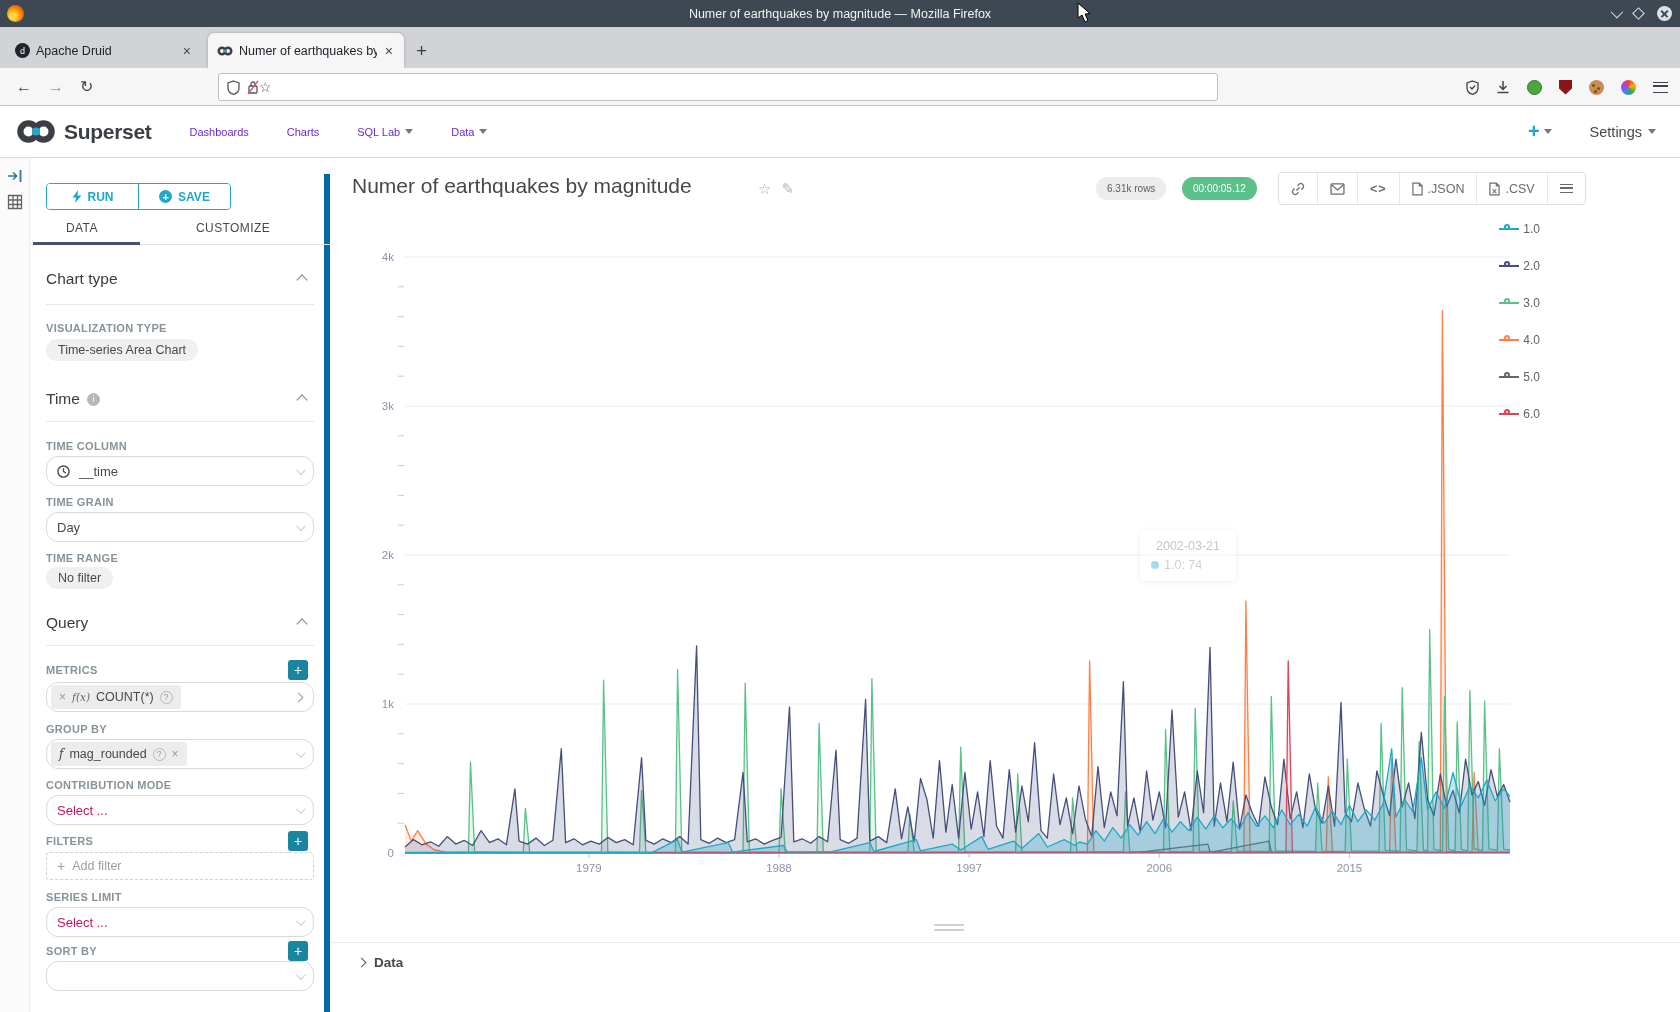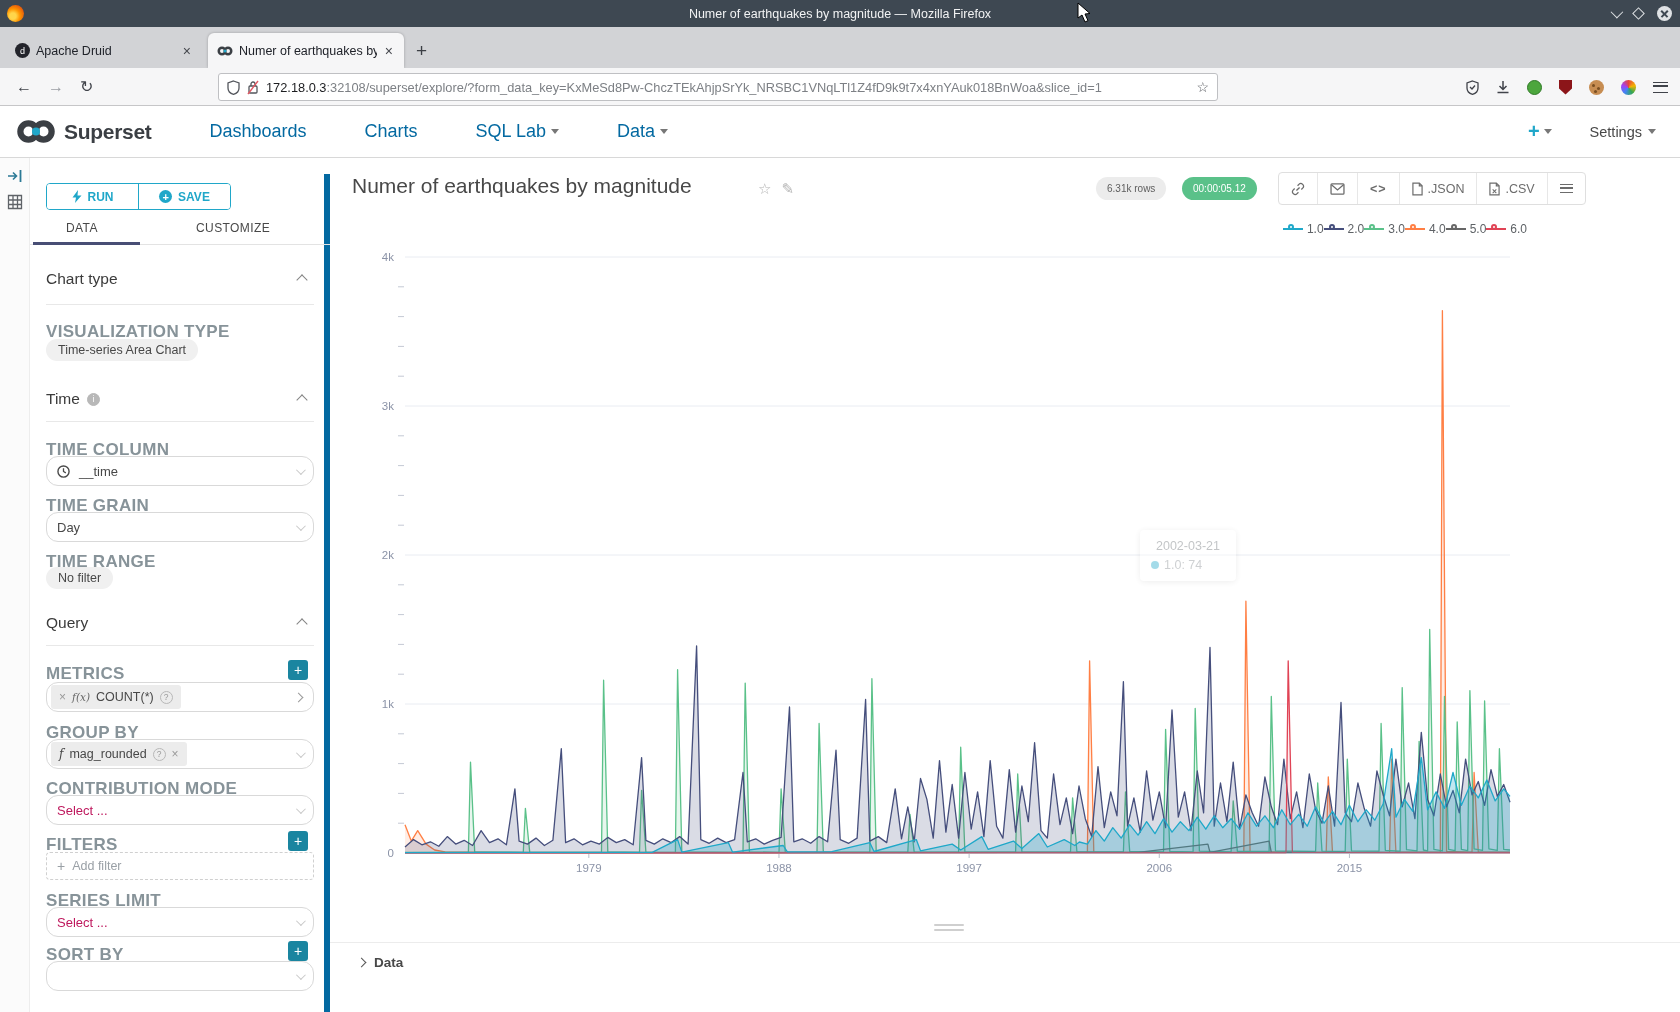--- a/index.html
+++ b/index.html
@@ -51,34 +51,34 @@
   #colorstar { width:15px; height:15px; border-radius:50%;
     background:conic-gradient(#e8453c,#f5b400,#34a853,#4285f4,#a142f4,#e8453c); }
   .burger { width:15px; height:11px; border-top:1.8px solid #40434a; border-bottom:1.8px solid #40434a; position:relative; }
   .burger::before { content:""; position:absolute; left:0; right:0; top:2.8px; height:1.8px; background:#40434a; }
 
   
   #appnav { position:absolute; left:0; top:106px; width:1680px; height:52px; background:#fff;
     border-bottom:1px solid #d8d8d8; display:flex; align-items:center; }
   #brand { display:flex; align-items:center; gap:8px; margin-left:16px; }
   #brand-name { font-size:21px; font-weight:bold; color:#3b3f44; letter-spacing:-.3px; }
-  .nav-item { font-size:18px; color:#0369a1; margin-left:58px; display:flex; align-items:center; gap:5px; }
+  .nav-item { font-size:11px; color:#6d28d9; margin-left:38px; display:flex; align-items:center; gap:5px; }
   .tri-down { width:0; height:0; border-left:4px solid transparent; border-right:4px solid transparent; border-top:5px solid #777; }
   #nav-right { position:absolute; right:24px; display:flex; align-items:center; gap:38px; }
   #plus-menu { color:#20a7c9; font-size:20px; font-weight:bold; display:flex; align-items:center; gap:4px; }
   #settings-menu { font-size:14.5px; color:#484848; display:flex; align-items:center; gap:6px; }
 
   
   #content { position:absolute; left:0; top:158px; width:1680px; height:854px; }
   #iconstrip { position:absolute; left:0; top:0; width:30px; height:854px; background:#fbfbfb; border-right:1px solid #ededed; }
   #panel { position:absolute; left:30px; top:16px; width:300px; height:854px; background:#fff; border-right:6px solid #0369a1; }
   #main { position:absolute; left:330px; top:0; width:1350px; height:854px; background:#fff; }
 
   
-  .lbl { font-size:17px; color:#879399; letter-spacing:.3px; font-weight:bold; }
+  .lbl { font-size:11px; color:#879399; letter-spacing:.3px; font-weight:bold; }
   #runsave { position:absolute; left:16px; top:9px; width:185px; height:27px; display:flex;
     border:1px solid #20a7c9; border-radius:4px; overflow:hidden; }
   .rs-btn { flex:1; display:flex; align-items:center; justify-content:center; gap:6px;
     color:#20a7c9; font-size:12px; font-weight:bold; background:#fff; }
   #run-btn { border-right:1px solid #20a7c9; }
   .plus-circle { width:13px; height:13px; border-radius:50%; background:#20a7c9; color:#fff; font-size:11px;
     display:flex; align-items:center; justify-content:center; font-weight:bold; line-height:0; }
   #panel-tabs { position:absolute; left:0; top:44px; width:300px; height:27px; border-bottom:1px solid #e3e3e3; }
   .ptab { position:absolute; top:3px; font-size:12px; letter-spacing:.4px; color:#484848; }
   #ptab-underline { position:absolute; left:3px; top:24px; width:107px; height:3px; background:#484e75; }
@@ -115,21 +115,21 @@
   #timer-badge { left:852px; background:#5ac189; color:#fff; }
   #btn-group { position:absolute; left:948px; top:14px; height:33px; display:flex; border:1px solid #dfdfdf;
     border-radius:4px; background:#fff; }
   .bg-cell { display:flex; align-items:center; justify-content:center; padding:0 12px; border-right:1px solid #e7e7e7;
     color:#6c6c6c; font-size:12.5px; gap:5px; }
   .bg-cell:last-child { border-right:none; }
   .mini-burger { width:13px; height:9px; border-top:1.5px solid #6c6c6c; border-bottom:1.5px solid #6c6c6c; position:relative;}
   .mini-burger::before { content:""; position:absolute; left:0; right:0; top:2.2px; height:1.5px; background:#6c6c6c; }
 
   
-  #legend { position:absolute; right:153px; top:64px; display:flex; gap:0; align-items:center; }
+  #legend { position:absolute; right:140px; top:64px; display:flex; gap:23px; align-items:center;flex-direction:column; }
   .lg-item { display:flex; align-items:center; gap:4px; font-size:12px; color:#5e6266; }
   .lg-marker { width:20px; height:8px; position:relative; }
   .lg-marker .ln { position:absolute; left:0; right:0; top:3px; height:2px; }
   .lg-marker .ci { position:absolute; left:5px; top:-1px; width:6px; height:6px; border-radius:50%;
     background:#fff; border-width:2px; border-style:solid; }
   #chart { position:absolute; left:0; top:82px; }
   #tooltip { position:absolute; left:810px; top:372px; width:96px; padding:9px 11px; background:#fff;
     border-radius:4px; box-shadow:0 1px 6px rgba(0,0,0,.18); opacity:.4; font-size:12.5px; color:#6a7075;text-align:center; }
   #tooltip .tt-row { margin-top:5px; display:flex; align-items:center; gap:5px; color:#868c91; }
   .tt-dot { width:8px; height:8px; border-radius:50%; background:#1fa8c9; }
@@ -186,21 +186,20 @@
     <span class="nav-ic">↻</span>
     <div id="urlbar">
       <svg width="13" height="15" viewBox="0 0 13 15">
         <path d="M6.5 1 L12 3 V8 C12 11 9.5 13.5 6.5 14.3 C3.5 13.5 1 11 1 8 V3 Z" fill="none" stroke="#53565c" stroke-width="1.3"></path>
       </svg>
       <svg width="12" height="15" viewBox="0 0 12 15" style="margin-left:7px">
         <rect x="2" y="6" width="8" height="7" rx="1" fill="none" stroke="#53565c" stroke-width="1.3"></rect>
         <path d="M4 6 V4 a2 2 0 0 1 4 0 V6" fill="none" stroke="#53565c" stroke-width="1.3"></path>
         <line x1="1" y1="14" x2="11" y2="1" stroke="#e05560" stroke-width="1.4"></line>
       </svg>
-      <div id="url-text"><span id="url-host">172.18.0.3</span><span id="url-rest">:32108/superset/explore/?form_data_key=KxMeSd8Pw-ChczTEkAhjpSrYk_NRSBC1VNqLTl1Z4fD9k9t7x4xnYAuk018BnWoa&amp;slice_id=1</span></div>
       <span id="url-star">☆</span>
     </div>
     <div id="tb-right">
       <svg width="13" height="15" viewBox="0 0 13 15">
         <path d="M6.5 1 L12 3 V8 C12 11 9.5 13.5 6.5 14.3 C3.5 13.5 1 11 1 8 V3 Z" fill="none" stroke="#40434a" stroke-width="1.3"></path>
         <path d="M4 7 l2 2 3-3.5" fill="none" stroke="#40434a" stroke-width="1.3"></path>
       </svg>
       <svg width="14" height="15" viewBox="0 0 14 15">
         <path d="M7 1 V9 M3.5 6 L7 9.5 L10.5 6" fill="none" stroke="#40434a" stroke-width="1.5"></path>
         <path d="M1.5 12.5 H12.5" stroke="#40434a" stroke-width="1.5"></path>

